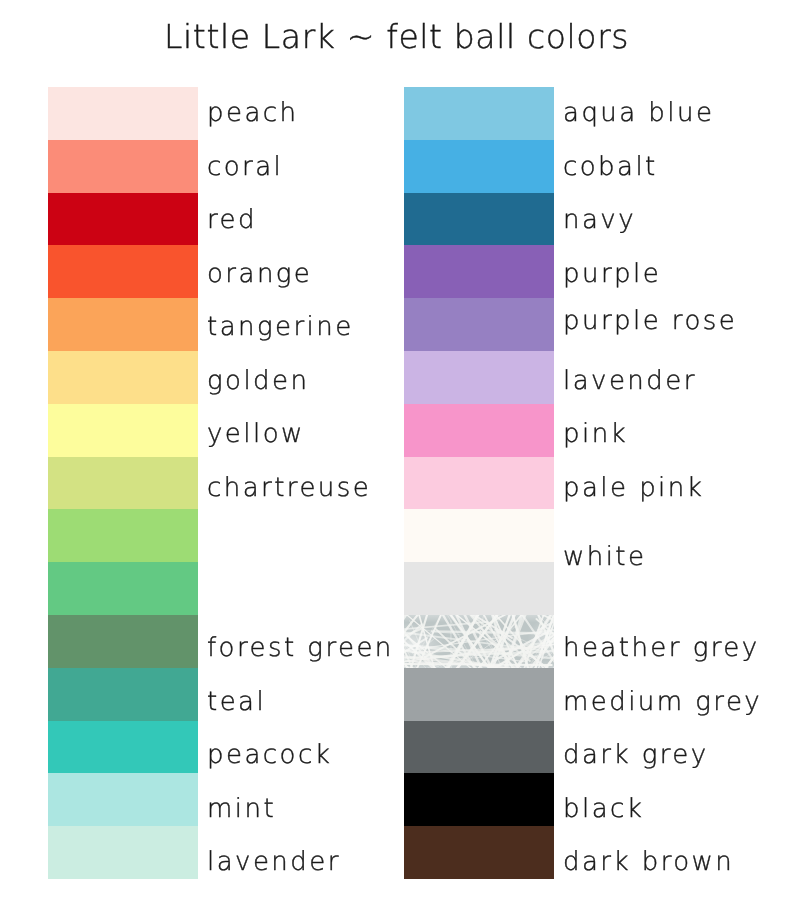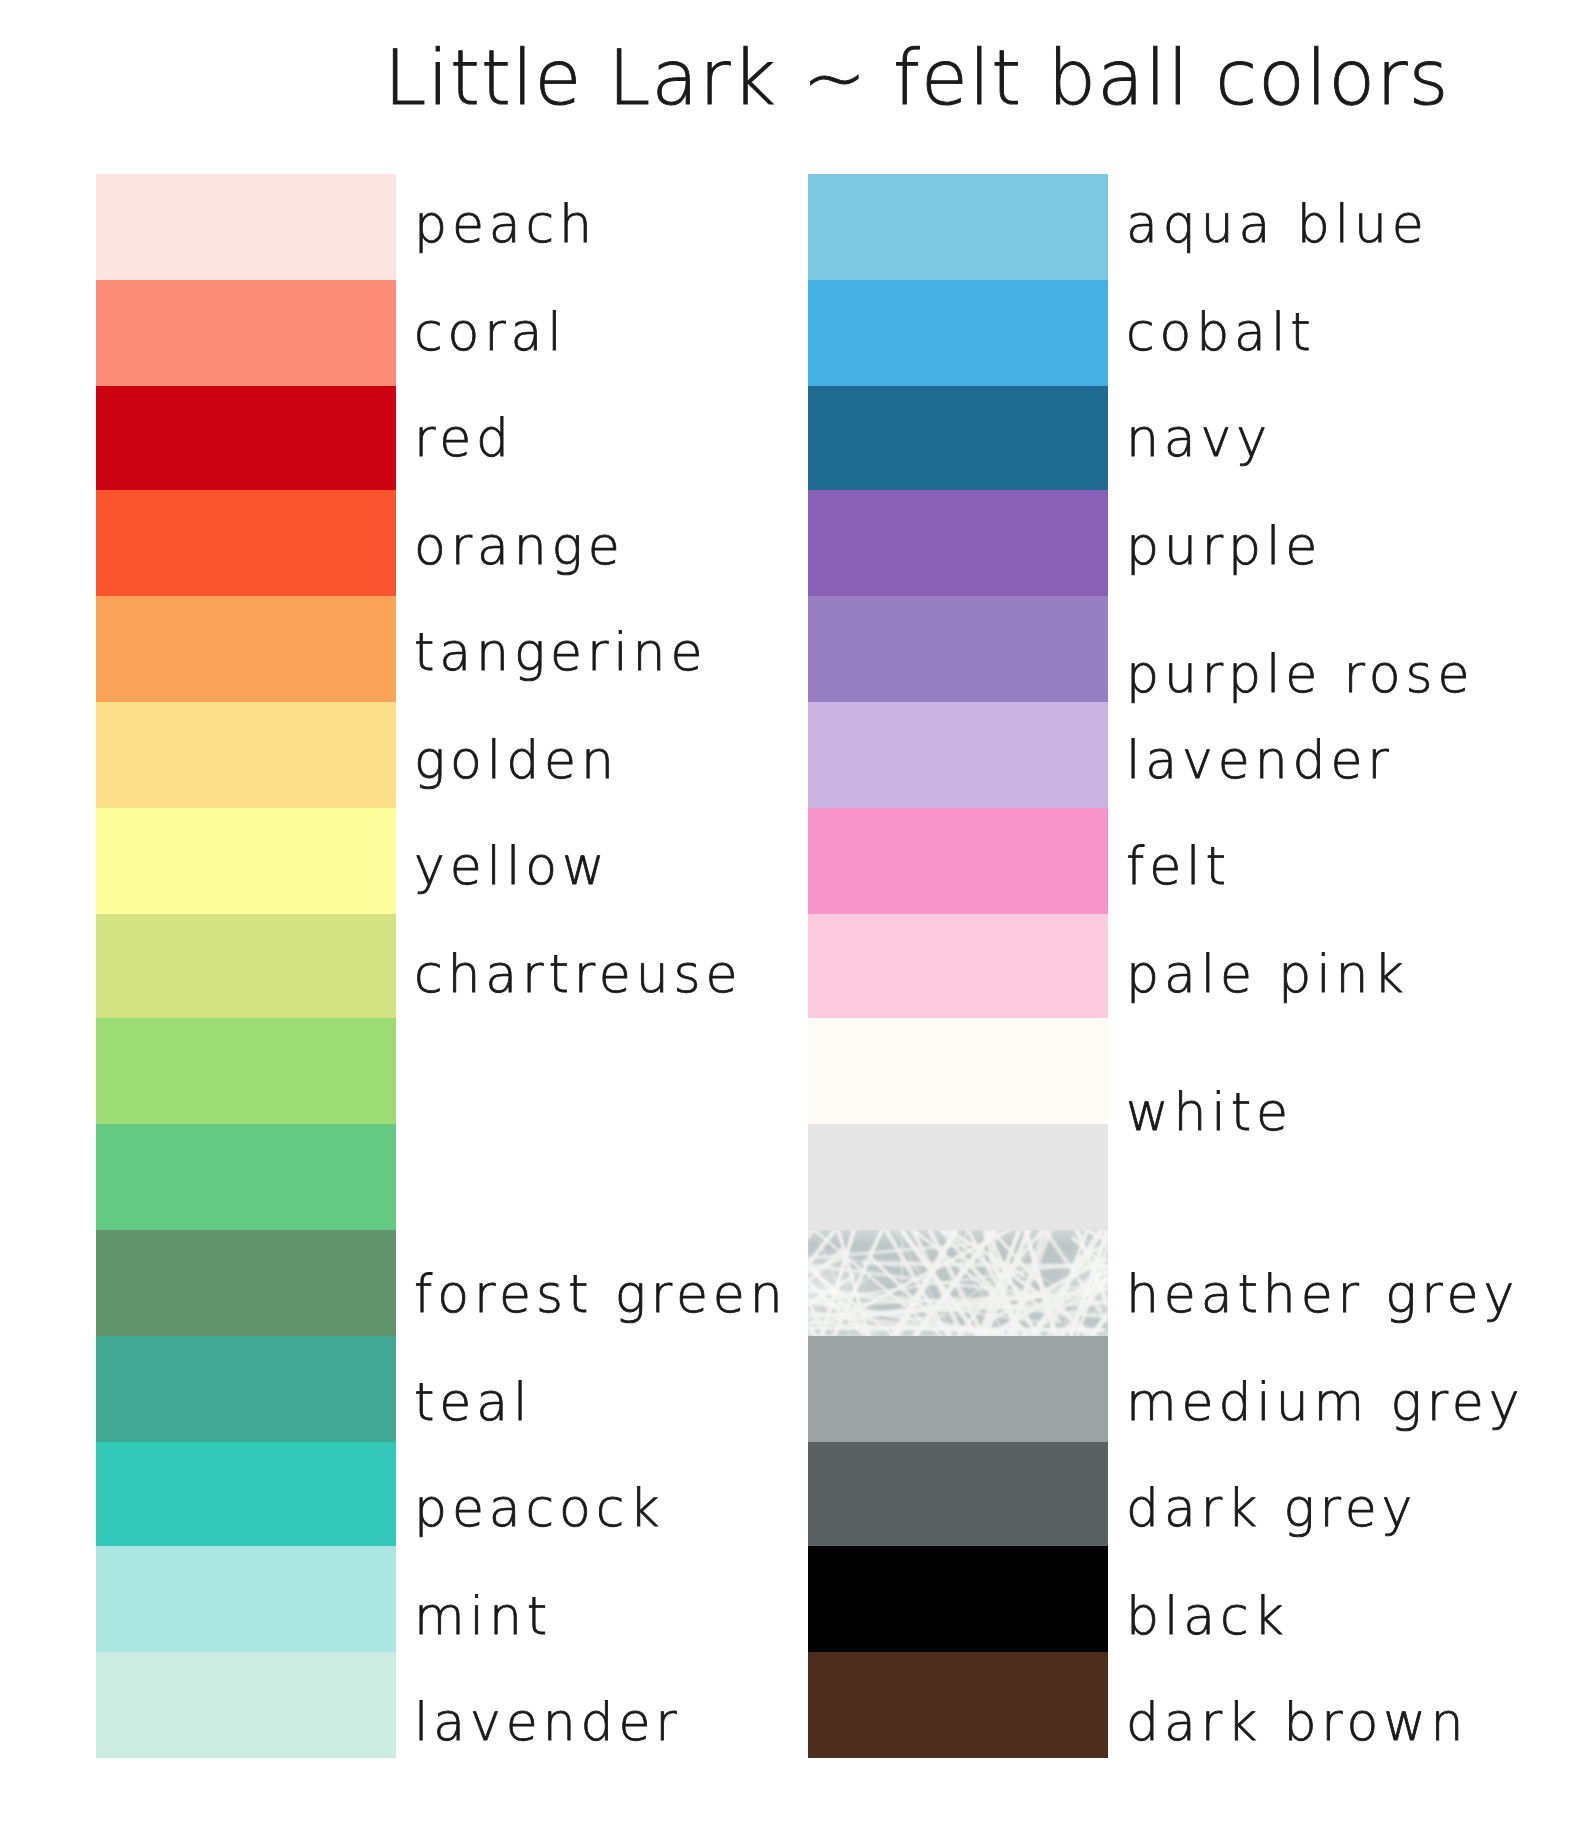--- a/index.html
+++ b/index.html
@@ -6,25 +6,24 @@
   body {
     width:794px; height:913px; position:relative; overflow:hidden;
     background:#ffffff;
     font-family:"DejaVu Sans", sans-serif;
     -webkit-font-smoothing:antialiased;
     text-rendering:geometricPrecision;
   }
   #chart-title {
     position:absolute; left:164px; top:20px;
     font-family:"DejaVu Sans Light", "DejaVu Sans", sans-serif;
-    font-size:38px; letter-spacing:0.63px;
+    font-size:33px; letter-spacing:0.63px;
     color:#1a1a1a; white-space:nowrap; line-height:1;
     -webkit-text-stroke:0.45px #1a1a1a;
     transform:translateZ(0);
-    margin-left:28px;
   }
   .swatch-column { position:absolute; top:87px; width:150px; }
   #column-left  { left:48px; }
   #column-right { left:404px; }
   .swatch-row  { position:relative; width:150px; height:52.8px; }
   .swatch-chip {
     position:absolute; left:0; top:0; width:150px; height:52.8px;
     overflow:hidden;
   }
   .swatch-chip > svg { display:block; width:150px; height:52.8px; }
@@ -282,23 +281,23 @@
   <div class="swatch-label" style="left:207px;top:474.5px">chartreuse</div>
   <div class="swatch-label" style="left:207px;top:635px">forest green</div>
   <div class="swatch-label" style="left:207px;top:688.5px">teal</div>
   <div class="swatch-label" style="left:207px;top:742px">peacock</div>
   <div class="swatch-label" style="left:207px;top:795.5px">mint</div>
   <div class="swatch-label" style="left:207px;top:849px">lavender</div>
   <div class="swatch-label" style="left:563px;top:100px">aqua blue</div>
   <div class="swatch-label" style="left:563px;top:153.5px">cobalt</div>
   <div class="swatch-label" style="left:563px;top:207px">navy</div>
   <div class="swatch-label" style="left:563px;top:260.5px">purple</div>
-  <div class="swatch-label" style="left:563px;top:325px">purple rose</div>
+  <div class="swatch-label" style="left:563px;top:308px">purple rose</div>
   <div class="swatch-label" style="left:563px;top:367.5px">lavender</div>
-  <div class="swatch-label" style="left:563px;top:421px">felt</div>
+  <div class="swatch-label" style="left:563px;top:421px">pink</div>
   <div class="swatch-label" style="left:563px;top:474.5px">pale pink</div>
   <div class="swatch-label" style="left:563px;top:544px">white</div>
   <div class="swatch-label" style="left:563px;top:635px">heather grey</div>
   <div class="swatch-label" style="left:563px;top:688.5px">medium grey</div>
   <div class="swatch-label" style="left:563px;top:742px">dark grey</div>
   <div class="swatch-label" style="left:563px;top:795.5px">black</div>
   <div class="swatch-label" style="left:563px;top:849px">dark brown</div>
 </div>
 
 </body></html>

